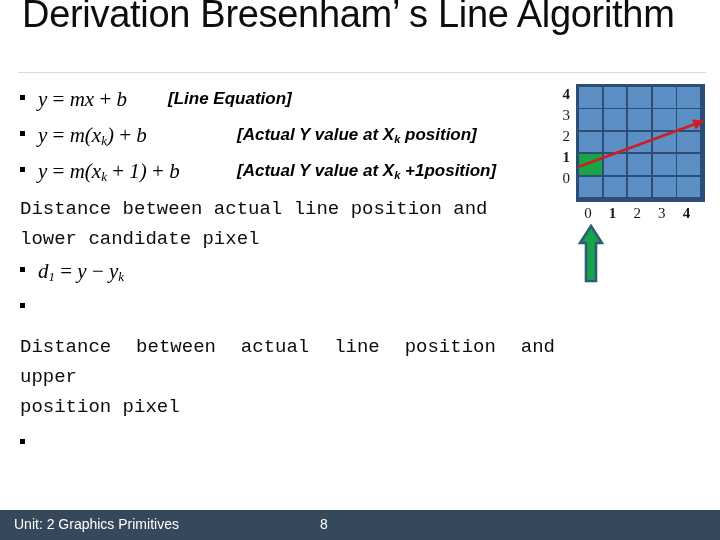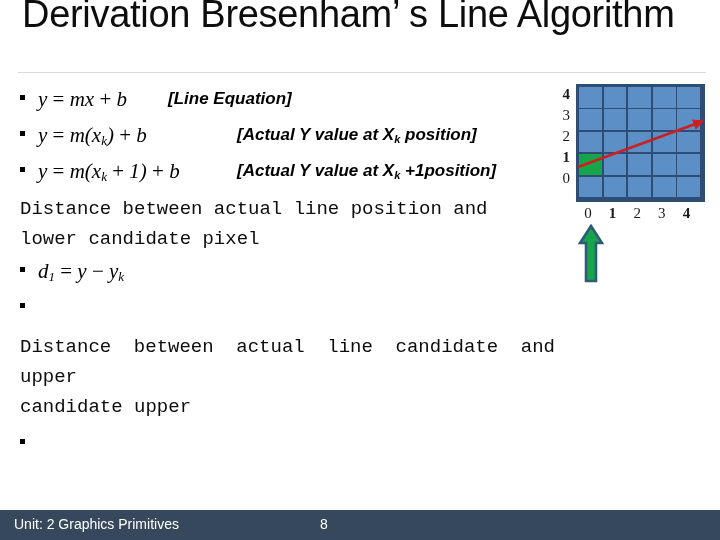--- a/index.html
+++ b/index.html
@@ -228,22 +228,22 @@
   <div class="bullet-row" style="">
     <span class="sq"></span>
     <span class="eq">d<sub>1</sub> <span class="up">=</span> y <span class="up">−</span> y<sub>k</sub></span>
   </div>
 
   <div class="bullet-row">
     <span class="sq"></span>
   </div>
 
   <div class="para justify" style="margin-top:6px">
-    <span class="jline">Distance between actual line candidate and upper</span>
-    <span class="jlast">candidate upper</span>
+    <span class="jline">Distance between actual line position and upper</span>
+    <span class="jlast">position pixel</span>
   </div>
 
   <div class="bullet-row" style="margin-top:4px">
     <span class="sq"></span>
   </div>
 
 
 </div>
 
 <div id="figure">

